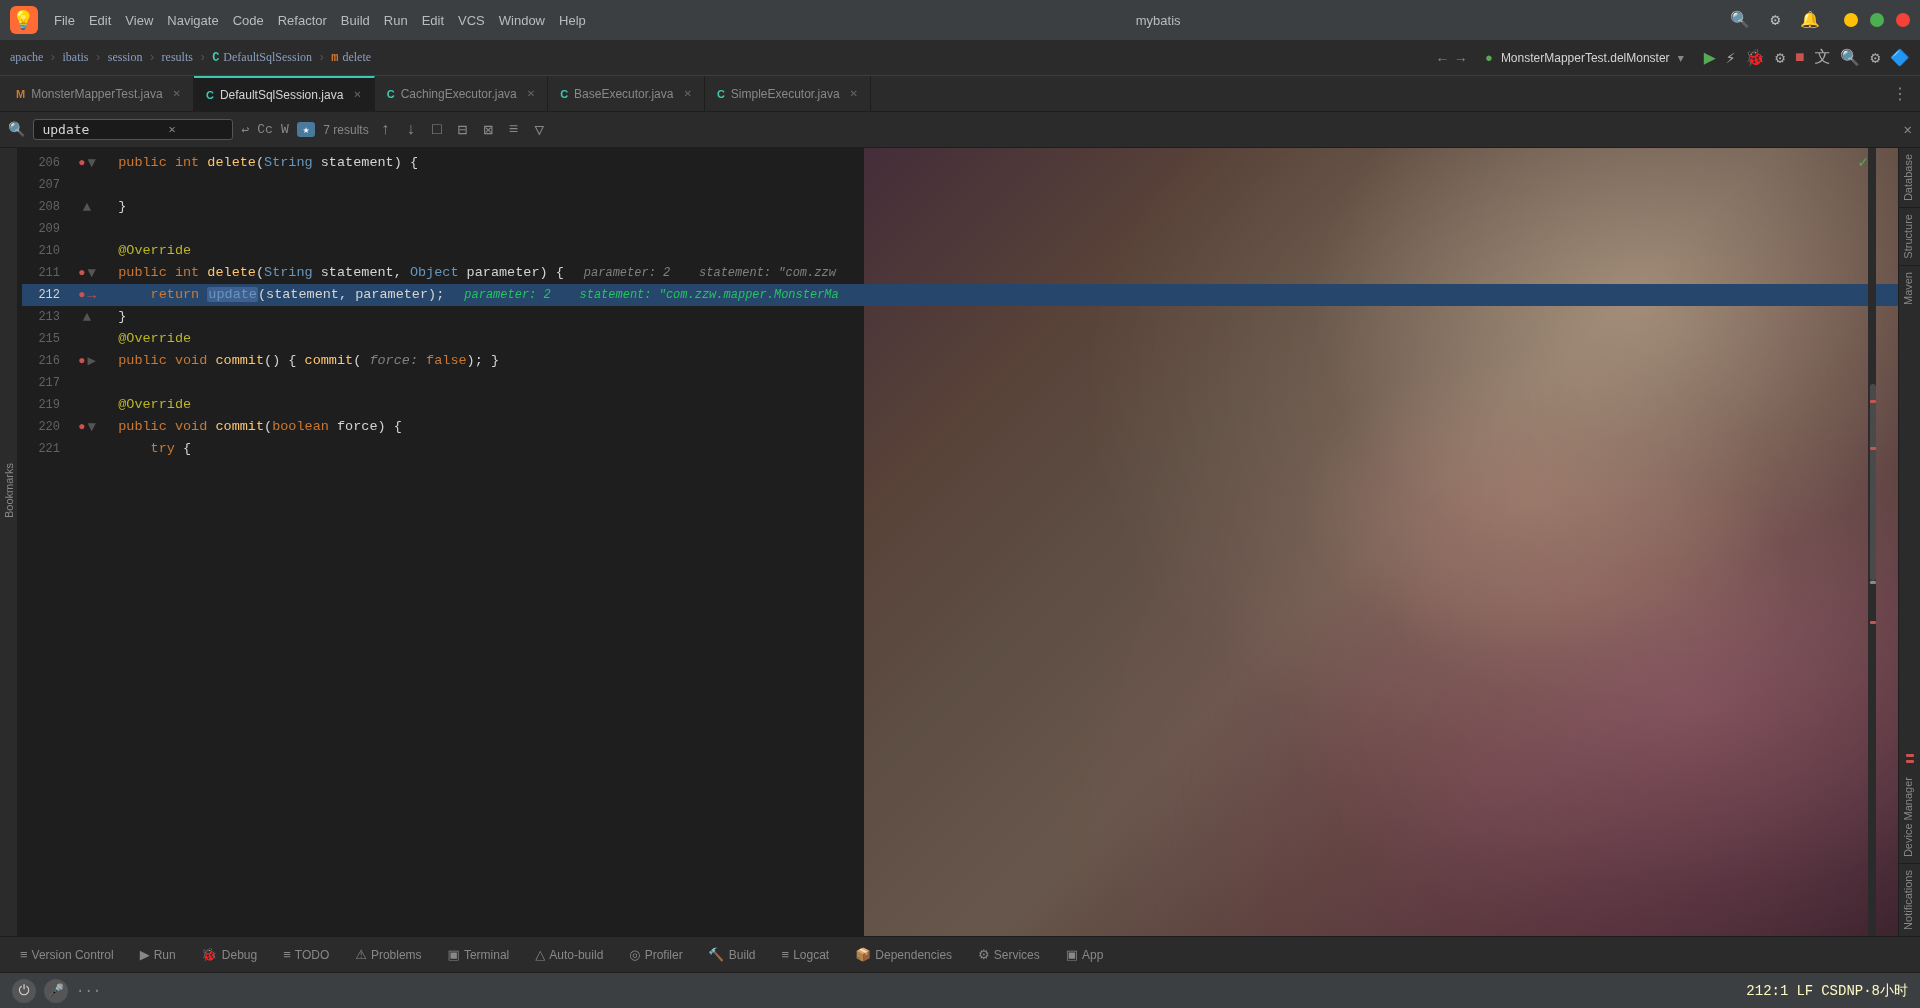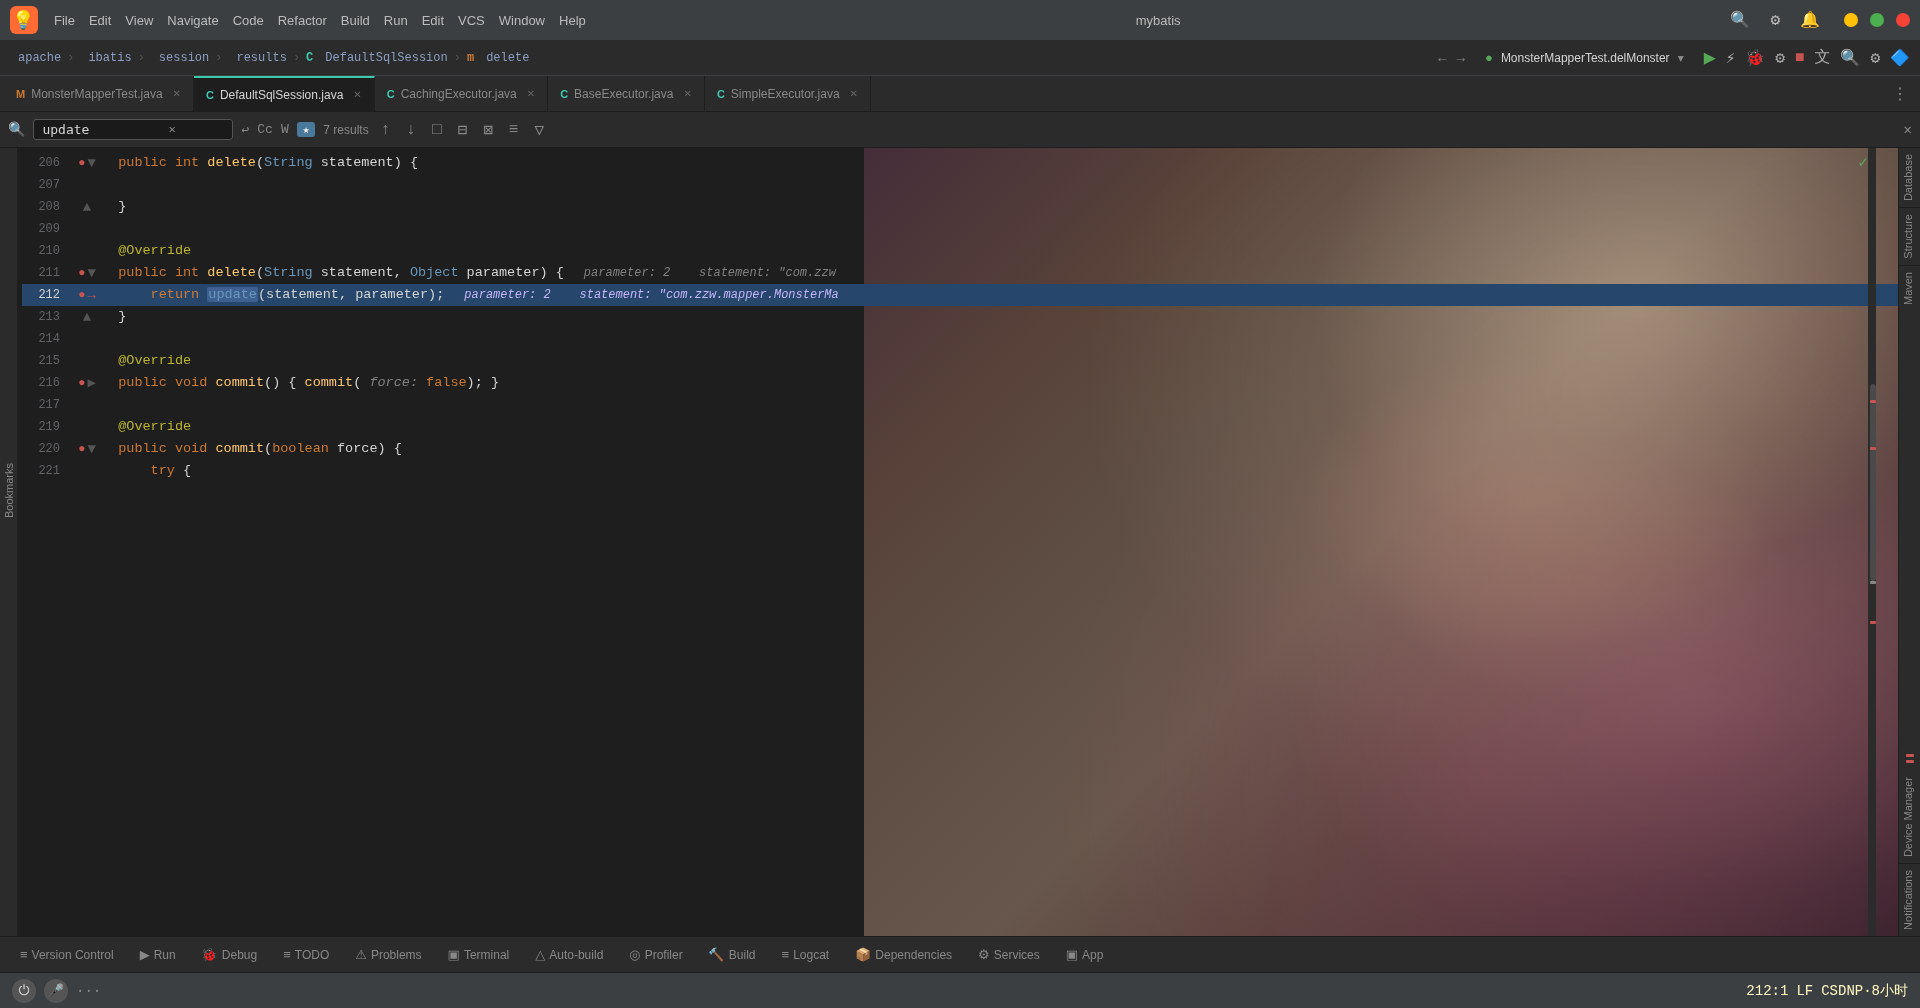--- a/index.html
+++ b/index.html
@@ -80,23 +80,22 @@
       align-items: center;
       background: #2b2b2b;
       height: 36px;
       padding: 0 10px;
       gap: 6px;
       border-bottom: 1px solid #3c3f41;
     }
     .breadcrumb-item {
       color: #8b9fc1;
       font-size: 12px;
-      font-family: Liberation Mono, monospace;
-      cursor: pointer;
-      margin-left: 8px;
+      font-family: Liberation Serif, serif;
+      cursor: pointer;
     }
     .breadcrumb-sep { color: #555; font-size: 12px; }
     .breadcrumb-file {
       display: flex; align-items: center; gap: 4px;
     }
     .run-config {
       display: flex;
       align-items: center;
       background: #2b2b2b;
       border-radius: 4px;
@@ -592,38 +591,33 @@
 
       <div class="code-line highlighted">
         <span class="line-num" style="color:#d4d4d4;">212</span>
         <div class="line-gutter">
           <span style="color:#c75450;font-size:12px;">●</span>
           <span style="color:#c75450;font-size:14px;">→</span>
         </div>
         <span>
           &nbsp;&nbsp;&nbsp;&nbsp;&nbsp;&nbsp;<span class="kw">return</span> <span class="fn-update-hl">update</span>(statement, parameter);
         </span>
-        <span class="debug-hint" style="color:#c4b5fd;"><em>parameter: 2&nbsp;&nbsp;&nbsp;&nbsp;statement: "com.zzw.mapper.MonsterMa</em></span>
+        <span class="debug-hint" style="color:#22c55e;"><em>parameter: 2&nbsp;&nbsp;&nbsp;&nbsp;statement: "com.zzw.mapper.MonsterMa</em></span>
       </div>
 
       <div class="code-line">
         <span class="line-num">213</span>
         <div class="line-gutter">
           <span class="fold-icon">▲</span>
         </div>
         <span>
           &nbsp;&nbsp;}
         </span>
       </div>
 
-      <div class="code-line">
-        <span class="line-num">214</span>
-        <div class="line-gutter"></div>
-        <span></span>
-      </div>
 
       <div class="code-line">
         <span class="line-num">215</span>
         <div class="line-gutter"></div>
         <span>
           &nbsp;&nbsp;<span class="anno">@Override</span>
         </span>
       </div>
 
       <div class="code-line">

